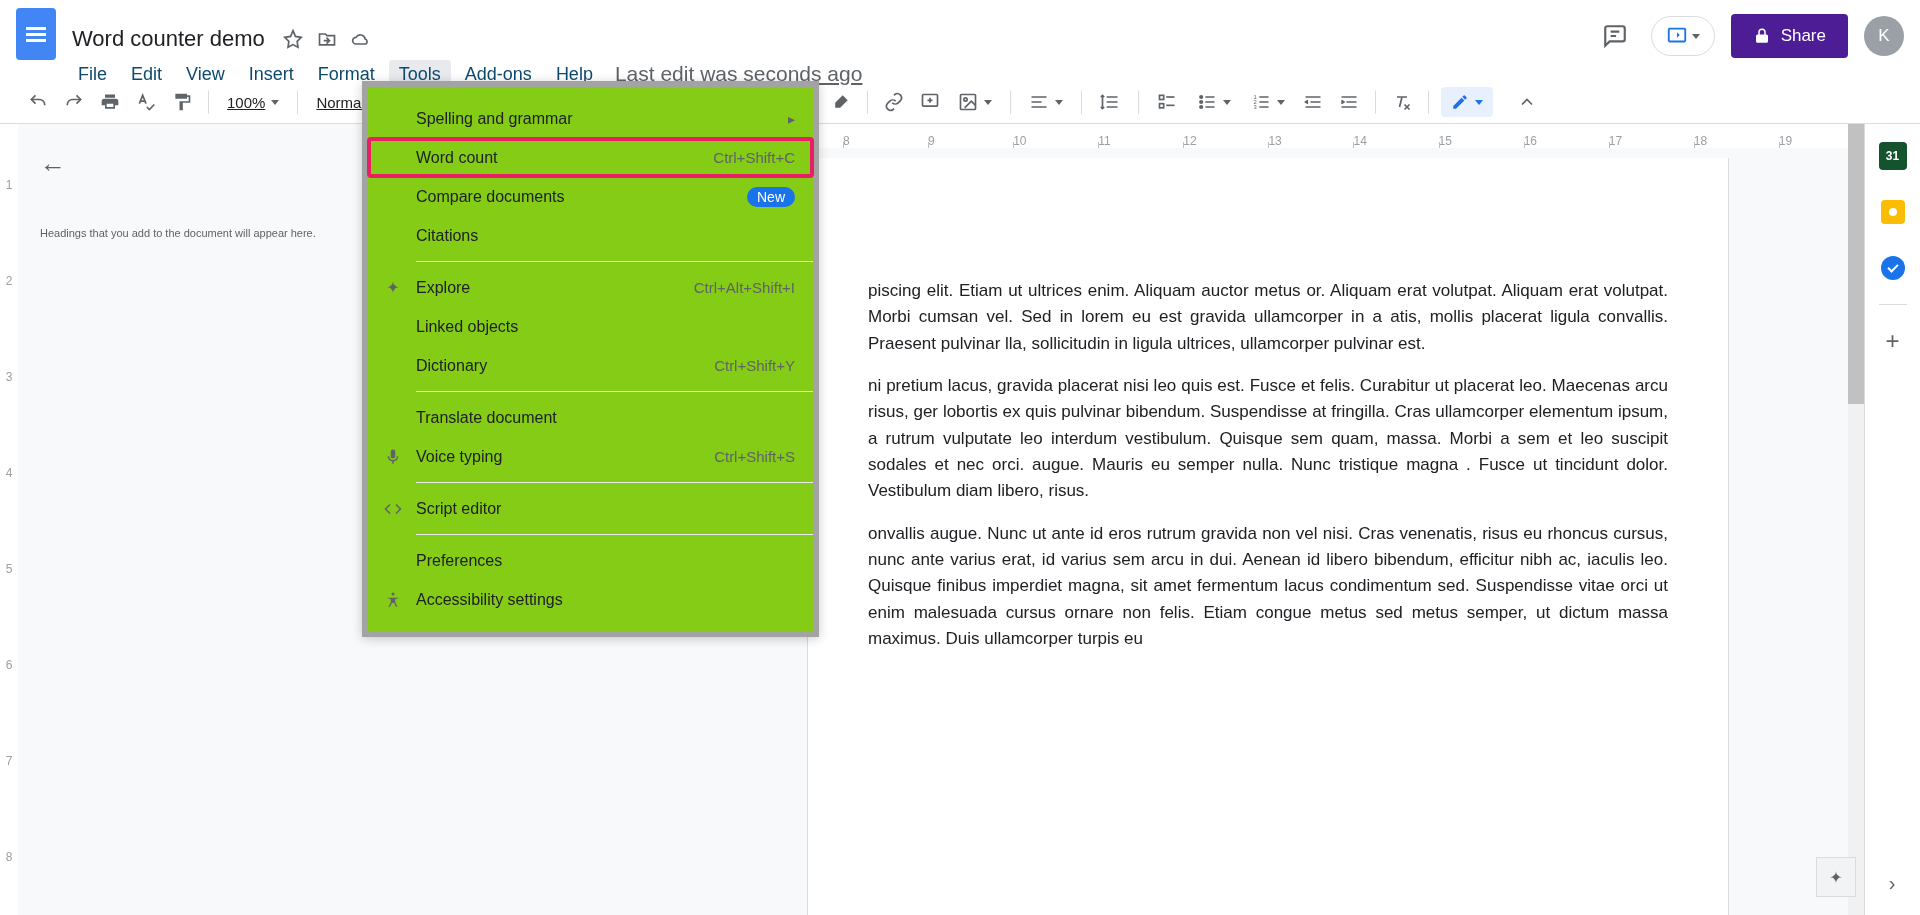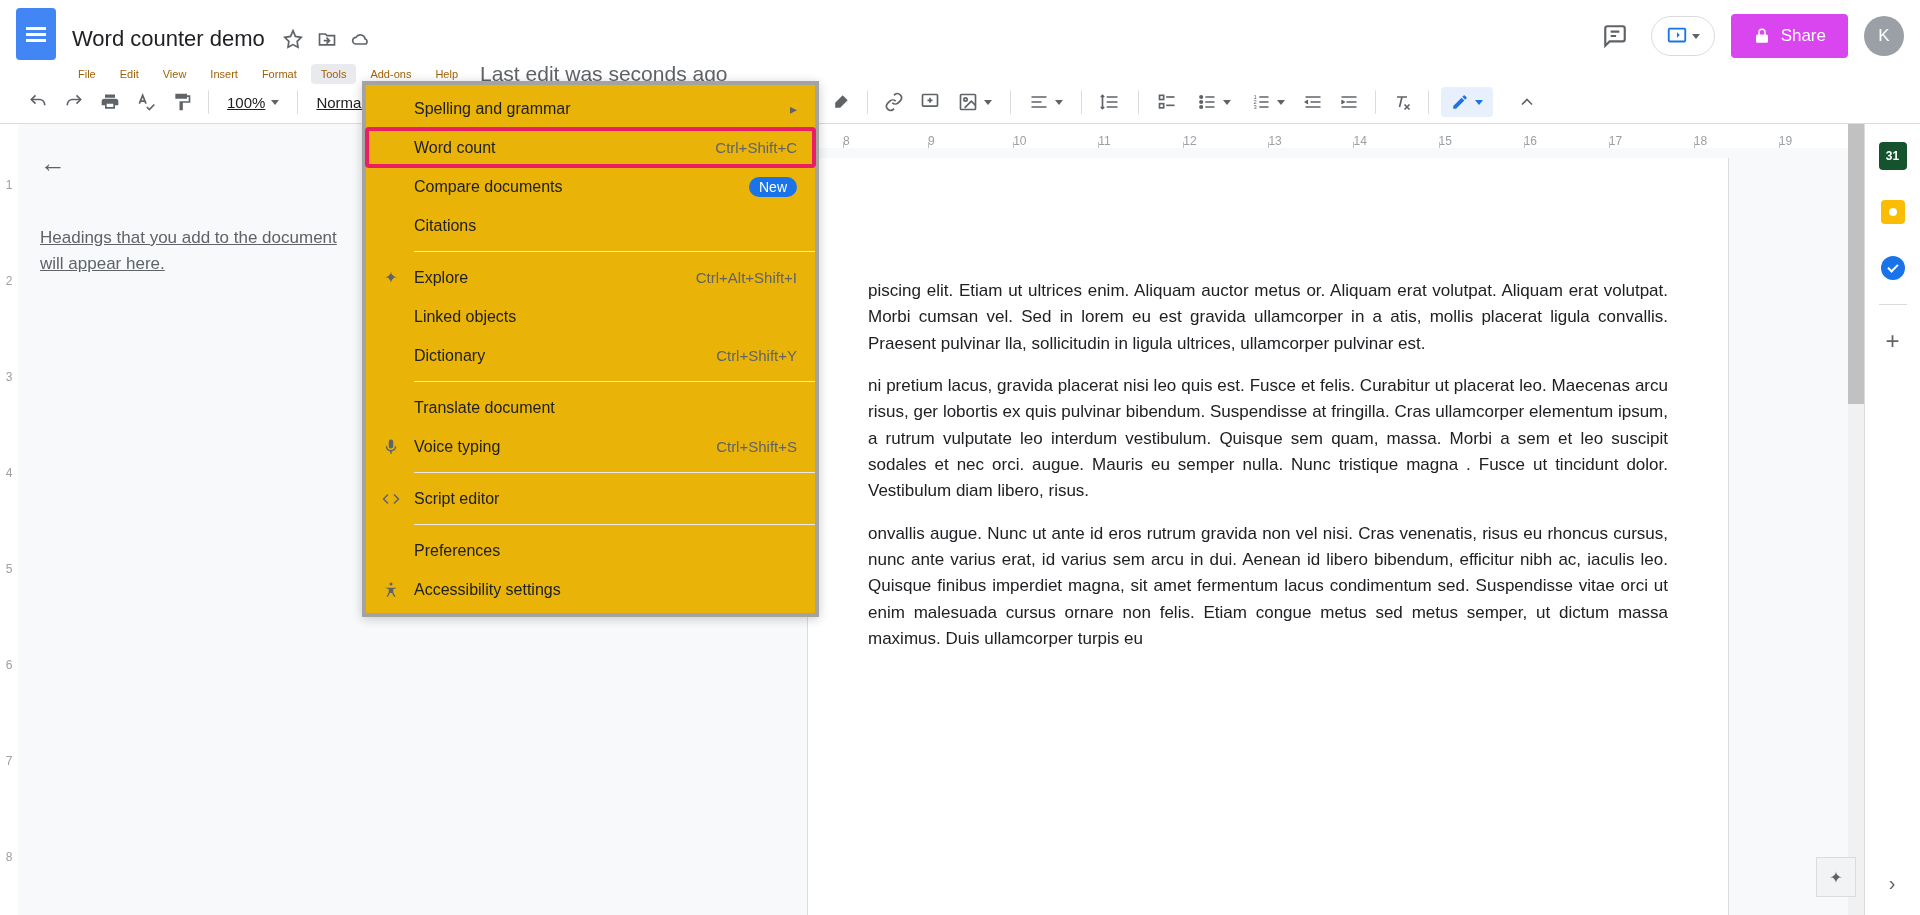--- a/index.html
+++ b/index.html
@@ -7,55 +7,55 @@
 
 
 .top { display: flex; align-items: flex-start; padding: 8px 16px 0 16px; height: 80px; }
 .docs-logo { width: 40px; height: 52px; background: #4285f4; border-radius: 4px; margin-right: 12px; display:flex; align-items:center; justify-content:center; }
 .docs-logo::before { content:""; width:20px; height:3px; background:#fff; box-shadow: 0 6px 0 #fff, 0 -6px 0 #fff; }
 .title-area { flex: 0 0 auto; margin-top: 16px; }
 .doc-title-row { display:flex; align-items:center; gap:14px; }
 .doc-title { font-size: 22px; color:#202124; padding:2px 4px; }
 .title-icon { width:20px; height:20px; color:#5f6368; display:inline-flex; align-items:center; justify-content:center; }
 .menubar { display:flex; gap:4px; margin-top:4px; align-items:center; }
-.menubar .mitem { padding: 4px 10px; font-size:11px; color:#a16207; border-radius:4px; cursor:pointer; }
+.menubar .mitem { padding: 4px 10px; font-size:18px; color:#0c4a6e; border-radius:4px; cursor:pointer; }
 .menubar .mitem.active { background:#e8eaed; }
 .last-edit { color:#5f6368; font-size:21px; text-decoration: underline; padding:4px 8px; cursor:pointer;}
 .top-right { margin-left:auto; display:flex; align-items:center; gap:16px; padding-top:6px; }
 .ic-btn { width:40px; height:40px; display:flex; align-items:center; justify-content:center; color:#5f6368; border-radius:50%; }
 .present-btn { border:1px solid #dadce0; border-radius:24px; height:40px; padding:0 14px; display:flex; align-items:center; gap:4px; color:#1a73e8; }
-.share-btn { background:#d946ef; color:#fff; height:44px; border-radius:4px; padding:0 22px; display:flex; align-items:center; gap:10px; font-weight:500; font-size:17px; }
+.share-btn { background:#4c1d95; color:#fff; height:44px; border-radius:4px; padding:0 22px; display:flex; align-items:center; gap:10px; font-weight:500; font-size:17px; }
 .avatar { width:40px; height:40px; border-radius:50%; background:#9aa0a6; color:#fff; display:flex; align-items:center; justify-content:center; font-size:17px; font-weight:500; }
 
 
 .toolbar { height:44px; border-top:1px solid #fff; border-bottom:1px solid #dadce0; display:flex; align-items:center; padding: 0 24px; gap:8px; color:#5f6368; }
 .tb { width:28px; height:28px; display:flex; align-items:center; justify-content:center; border-radius:2px; }
 .tb.sep { border-left:1px solid #dadce0; height:24px; width:1px; margin:0 4px; }
 .tb-text { font-size:15px; color:#202124; padding:0 6px; display:flex; align-items:center; gap:6px;text-decoration:underline; }
 .caret { width:0; height:0; border-left:4px solid transparent; border-right:4px solid transparent; border-top:5px solid #5f6368; }
 .editing-pill { background:#e8f0fe; color:#1a73e8; height:30px; border-radius:4px; padding:0 10px; display:flex; align-items:center; gap:6px; }
 
 
 .work { display:flex; height: 791px; position:relative; }
 .vruler { width:18px; background:#fff; border-right:0; text-align:center; color:#9aa0a6; font-size:12px; padding-top:54px; }
 .vruler div { height:96px; }
 .outline-pane { width:345px; background:#f8f9fa; padding:24px 22px; position:relative; border-right:0; }
 .back-arrow { font-size:26px; color:#5f6368; }
-.outline-text { font-size:17px; color:#5f6368; margin-top:46px; line-height:1.5; max-width:300px;text-decoration:underline; }
+.outline-text { font-size:11px; color:#5f6368; margin-top:46px; line-height:1.5; max-width:300px; }
 .canvas-wrap { flex:1; background:#f8f9fa; position:relative; overflow:hidden; }
 .hruler { height:24px; background:#fff; border-bottom:0; display:flex; padding-left:480px; color:#9aa0a6; font-size:12px; gap:0; align-items:flex-end; }
 .hruler .tick { width:96px; text-align:left; position:relative; }
 .hruler .tick::before { content:""; position:absolute; left:0; bottom:0; height:6px; border-left:1px solid #c0c0c0; }
 .page { background:#fff; width:922px; margin: 10px 0 0 444px; min-height: 760px; border:1px solid #dadce0; border-top:0; padding: 120px 60px 40px 60px; font-family: Arial, sans-serif; font-size:17px; line-height:1.55; text-align:justify; color:#202124; }
 .page p { margin-bottom:16px; }
 .scroll-track { position:absolute; right:0; top:0; width:16px; height:100%; background:#f1f1f1; }
 .scroll-thumb { background:#c1c1c1; width:16px; height:280px; border-radius:0; }
 
 
-.dropdown { position:absolute; left:362px; top:81px; width:457px; background:#eab308; border:4px solid #a3a3a3; box-shadow:0 2px 10px rgba(0,0,0,.2); z-index:50; padding:4px 0; }
+.dropdown { position:absolute; left:362px; top:81px; width:457px; background:#84cc16; border:6px solid #a3a3a3; box-shadow:0 2px 10px rgba(0,0,0,.2); z-index:50; padding:12px 0; }
 .drow { display:flex; align-items:center; height:39px; padding:0 18px 0 48px; font-size:16px; color:#202124; position:relative; cursor:pointer; }
 .drow .shortcut { margin-left:auto; color:#5f6368; font-size:15px; }
 .drow .sub-arrow { margin-left:auto; color:#5f6368; font-size:14px; }
 .drow .row-icon { position:absolute; left:14px; width:22px; height:22px; color:#5f6368; display:flex; align-items:center; justify-content:center; }
 .new-badge { background:#1a73e8; color:#fff; font-size:14px; font-weight:500; padding:2px 10px; border-radius:12px; margin-left:auto; }
 .ddiv { height:1px; background:#e8eaed; margin:6px 0 6px 48px; }
 .drow.highlighted { outline:4px solid #e91e63; outline-offset:-3px; border-radius:3px; z-index:1; }
 
 
 .side-panel { width:56px; border-left:1px solid #dadce0; display:flex; flex-direction:column; align-items:center; padding-top:12px; gap:16px; background:#fff; }

